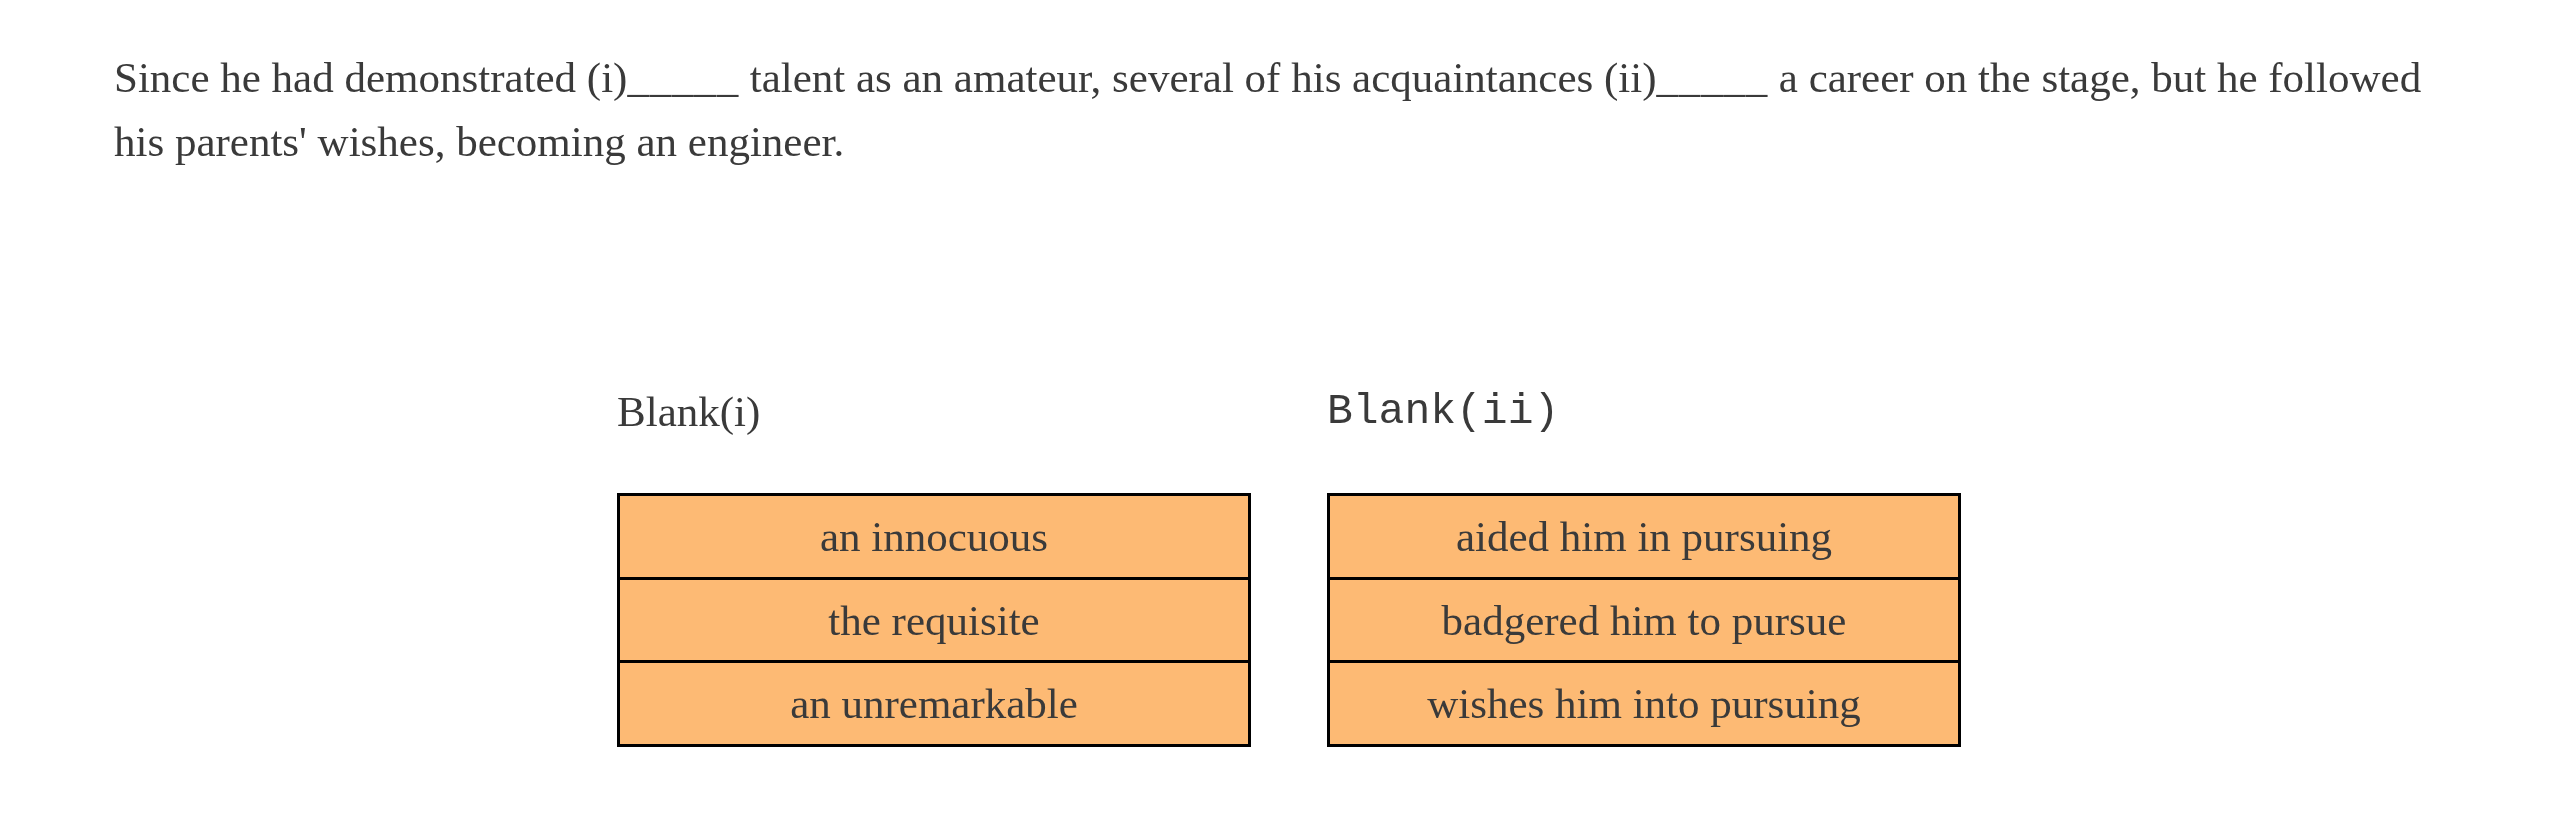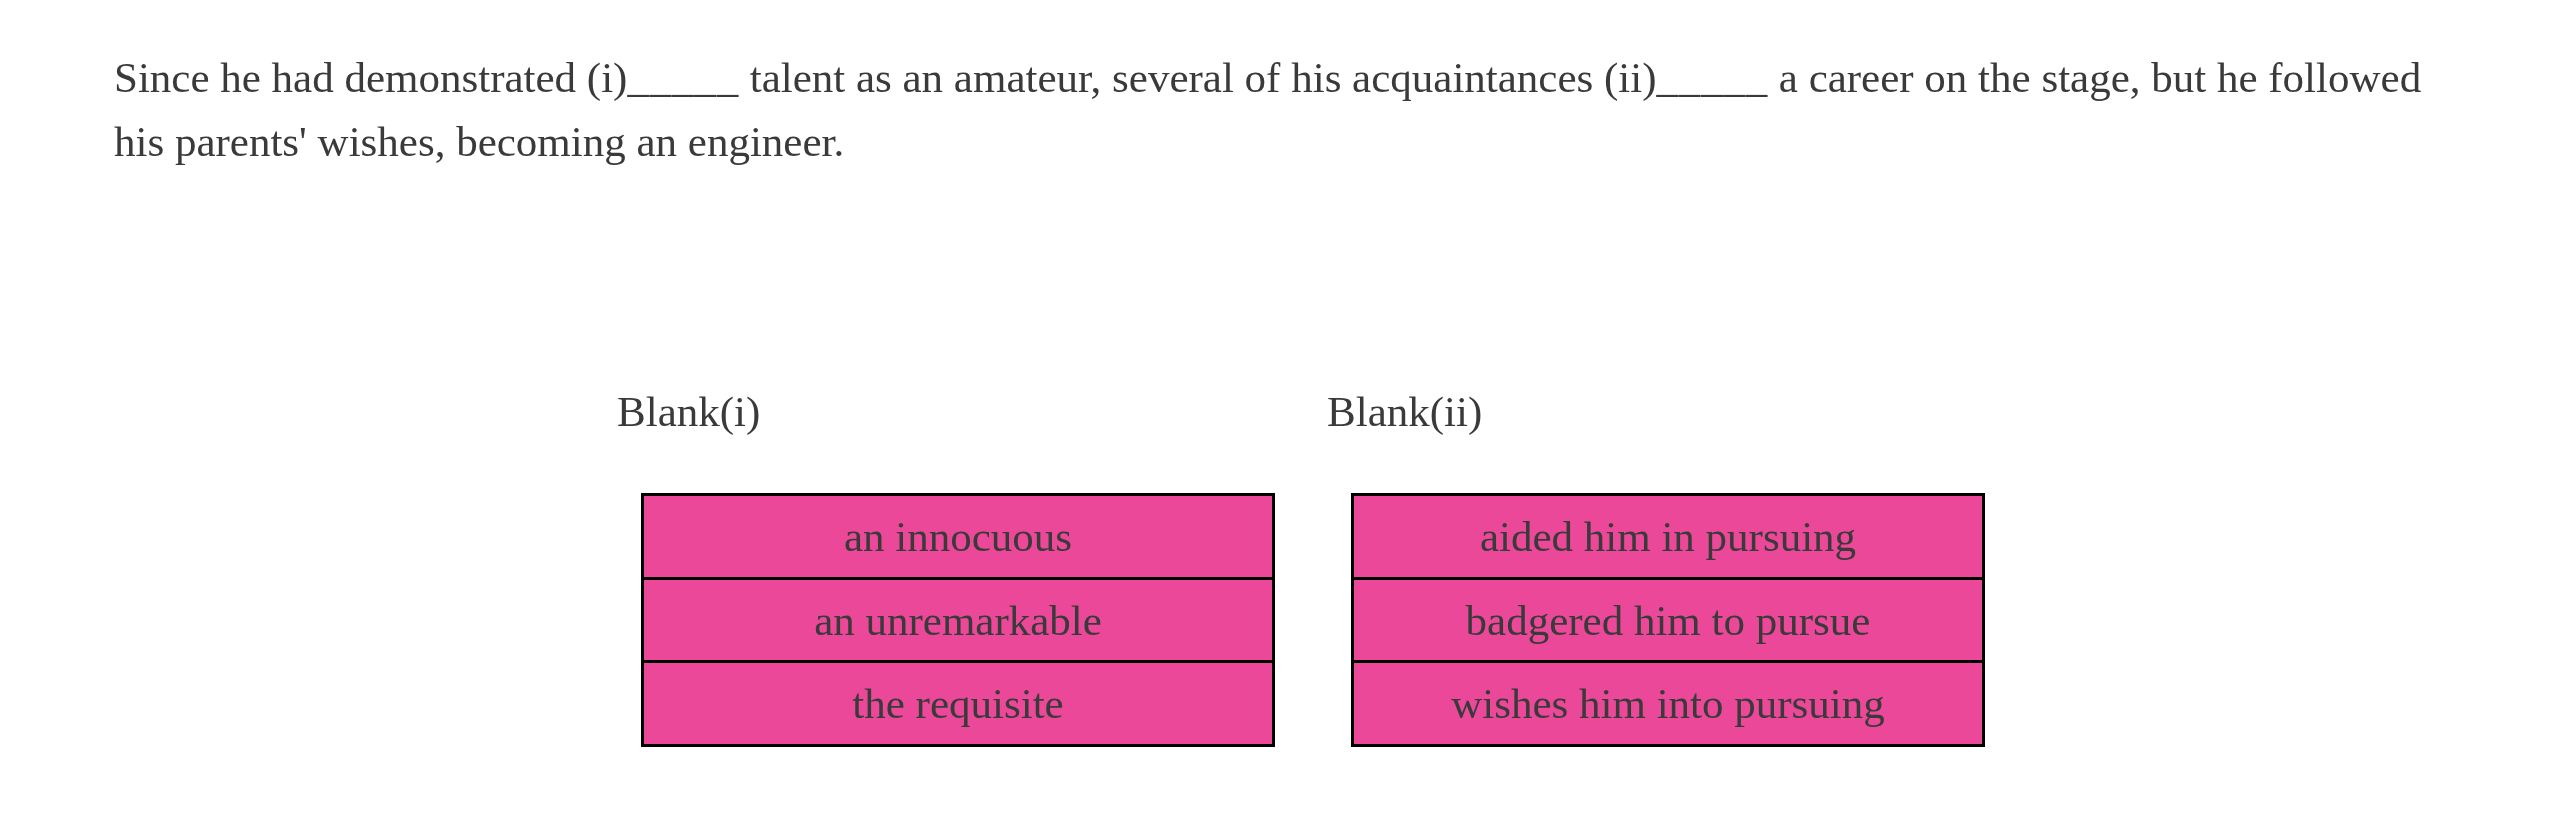--- a/index.html
+++ b/index.html
@@ -28,32 +28,31 @@
     letter-spacing: 0.8px;
   }
   .col-label {
     position: absolute;
     top: 387px;
     width: 634px;
     font-size: 43px;
     line-height: 50px;
   }
   .col-label.first  { left: 617px; }
-  .col-label.second { left: 1327px; }
+  .col-label.second { left: 1327px; font-family: Liberation Mono, monospace; }
   .opt-table {
     position: absolute;
     top: 493px;
     width: 634px;
     height: 254px;
     box-sizing: border-box;
     border: 3.3px solid #000000;
-    background: #ec4899;
+    background: #fdba74;
     display: flex;
     flex-direction: column;
-    margin-left: 24px;
   }
   .opt-table.first  { left: 617px; }
   .opt-table.second { left: 1327px; }
   .opt-cell {
     flex: 1;
     display: flex;
     align-items: center;
     justify-content: center;
     font-size: 43px;
     cursor: pointer;
@@ -68,22 +67,22 @@
 <main>
 
   <p class="passage"><span>Since he had demonstrated (i)</span><span class="blank">_____</span><span> talent as an amateur, several of his acquaintances (ii)</span><span class="blank">_____</span><span> a career on the stage, but he followed his parents' wishes, becoming an engineer.</span></p>
 
   <div class="col-label first">Blank(i)</div>
 
   <div class="col-label second">Blank(ii)</div>
 
   <div class="opt-table first">
     <div class="opt-cell">an innocuous</div>
+    <div class="opt-cell">the requisite</div>
     <div class="opt-cell">an unremarkable</div>
-    <div class="opt-cell">the requisite</div>
   </div>
 
   <div class="opt-table second">
     <div class="opt-cell">aided him in pursuing</div>
     <div class="opt-cell">badgered him to pursue</div>
     <div class="opt-cell">wishes him into pursuing</div>
   </div>
 
 </main>
 

